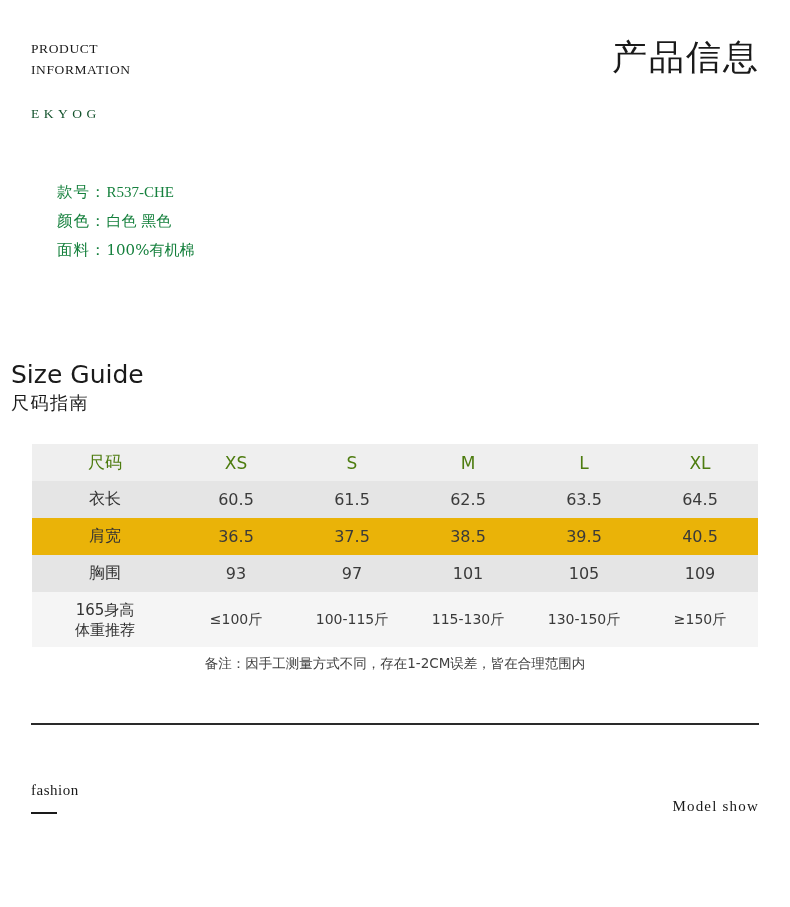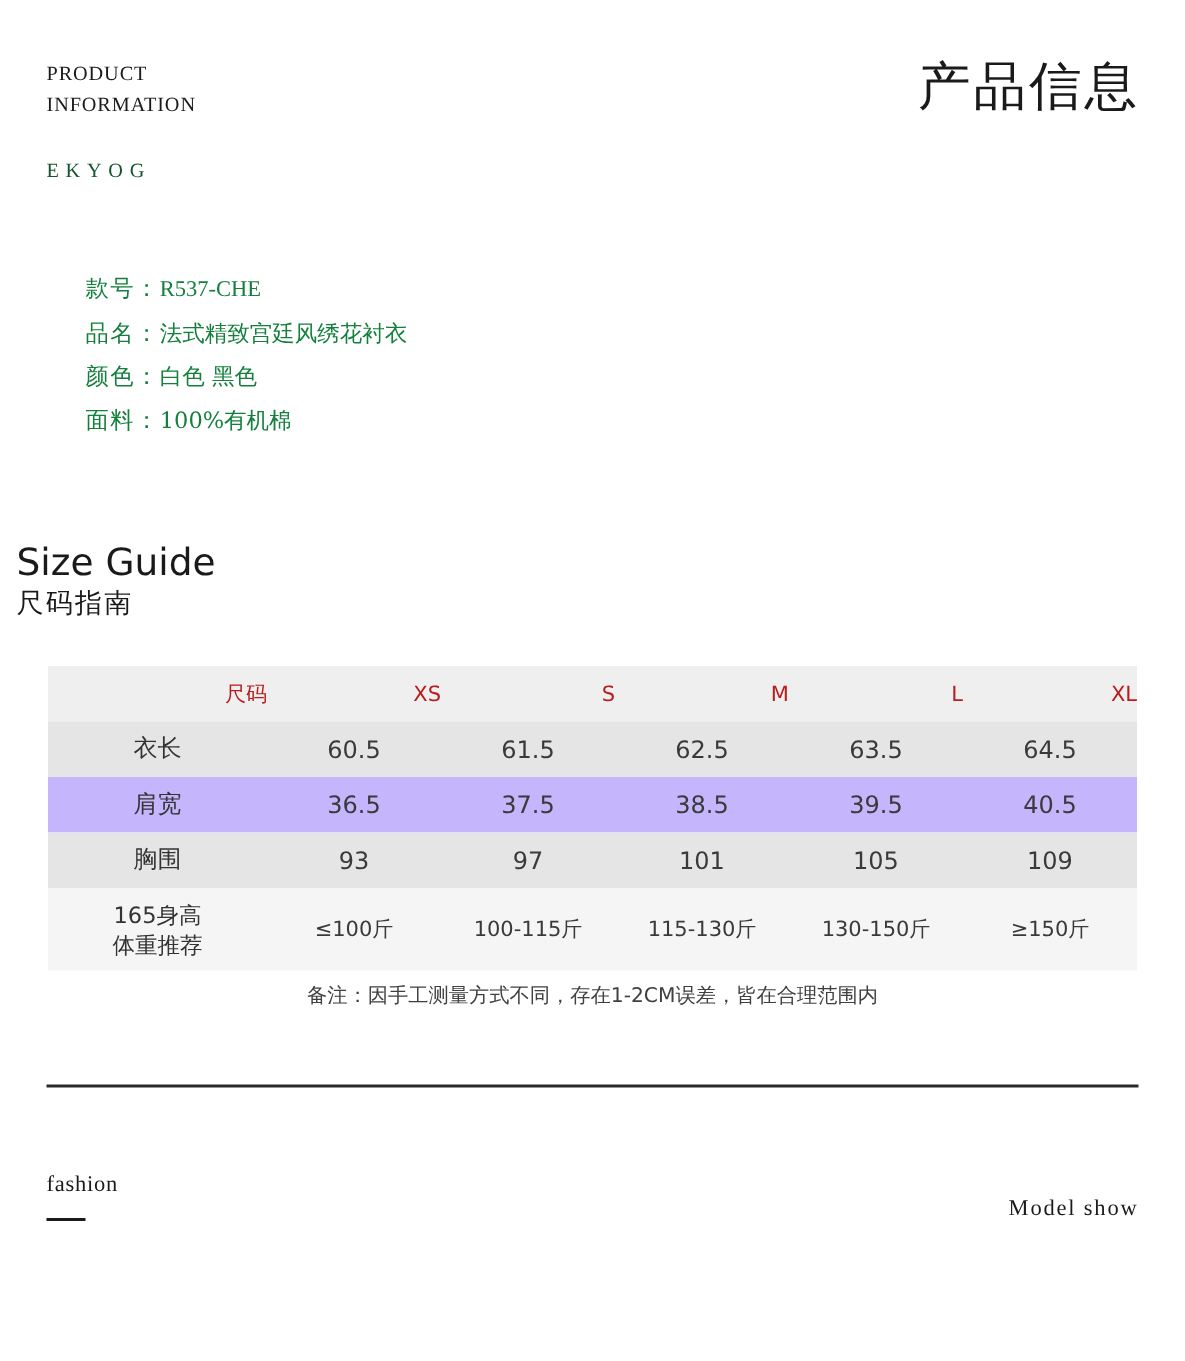--- a/index.html
+++ b/index.html
@@ -119,26 +119,25 @@
     text-align: center;
     vertical-align: middle;
     color: #3a3a3a;
     font-size: 16px;
     border: 0;
     padding: 0;
   }
   table.size-table tr { height: 37px; }
   table.size-table tr.row-head td {
     background: #efefef;
-    font-size: 14px;
-    color: #b91c1c;
+    font-size: 17px;
+    color: #4d7c0f;
     height: 31px;
-    text-align: right;
-  }
-  table.size-table tr.alt td { background: #c4b5fd; }
+  }
+  table.size-table tr.alt td { background: #eab308; }
   table.size-table tr.plain td { background: #e5e5e5; text-align: center; }
   table.size-table td.firstcol {
     font-size: 16px;
     color: #333;
   }
   table.size-table tr.row-last { height: 55px; }
   table.size-table tr.row-last td { background: #f5f5f5; font-size: 14px; }
   table.size-table tr.row-last td.firstcol {
     font-size: 15px;
     line-height: 20px;
@@ -202,23 +201,20 @@
       <div>PRODUCT</div>
       <div>INFORMATION</div>
     </div>
     <div class="brand">EKYOG</div>
     <div class="cn-title">产品信息</div>
   </div>
 
   <div class="info">
     <div class="info-row">
       <span class="lbl">款号：</span><span class="val">R537-CHE</span>
-    </div>
-    <div class="info-row">
-      <span class="lbl">品名：</span><span class="val-cn">法式精致宫廷风绣花衬衣</span>
     </div>
     <div class="info-row">
       <span class="lbl">颜色：</span><span class="val-cn">白色 黑色</span>
     </div>
     <div class="info-row">
       <span class="lbl">面料：</span><span class="val-cn">100%有机棉</span>
     </div>
   </div>
 
   <div class="size-head">

